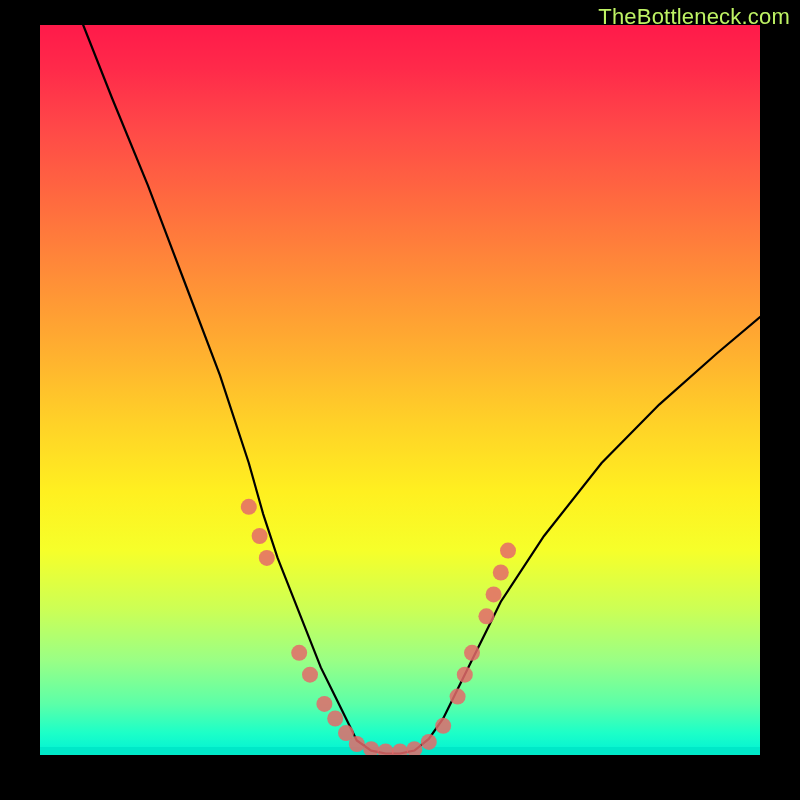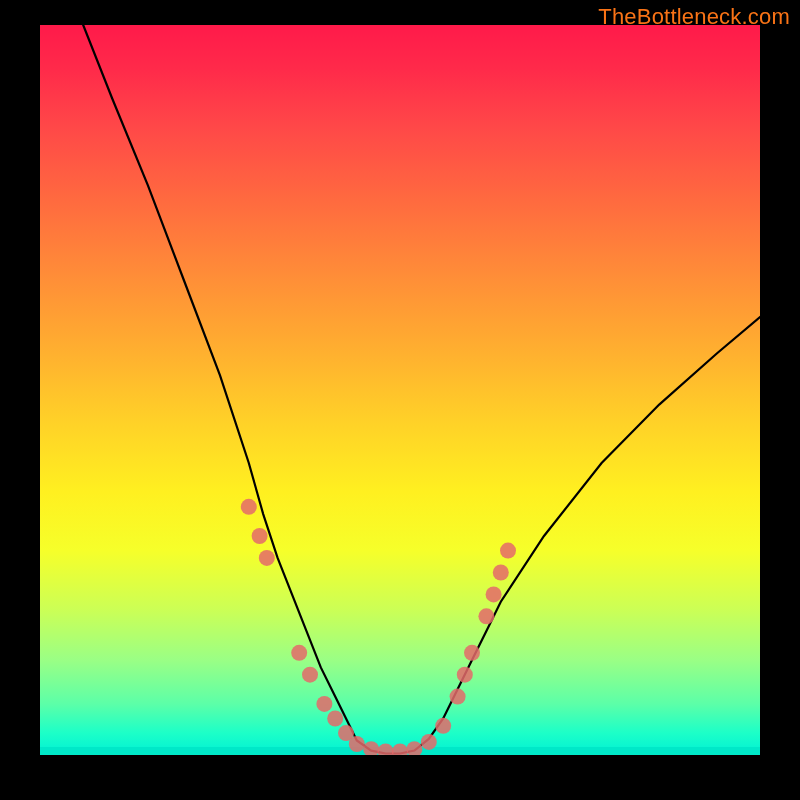--- a/index.html
+++ b/index.html
@@ -60,21 +60,21 @@
   svg.curve {
     position: absolute;
     inset: 0;
     width: 100%;
     height: 100%;
   }
   .watermark {
     position: absolute;
     top: 4px;
     right: 10px;
-    color: #f97316;
+    color: #bef264;
     font-size: 22px;
     font-weight: 400;
     letter-spacing: 0.2px;
   }
 </style>
 </head>
 <body>
 
 <div class="frame">
   <div class="plot">

